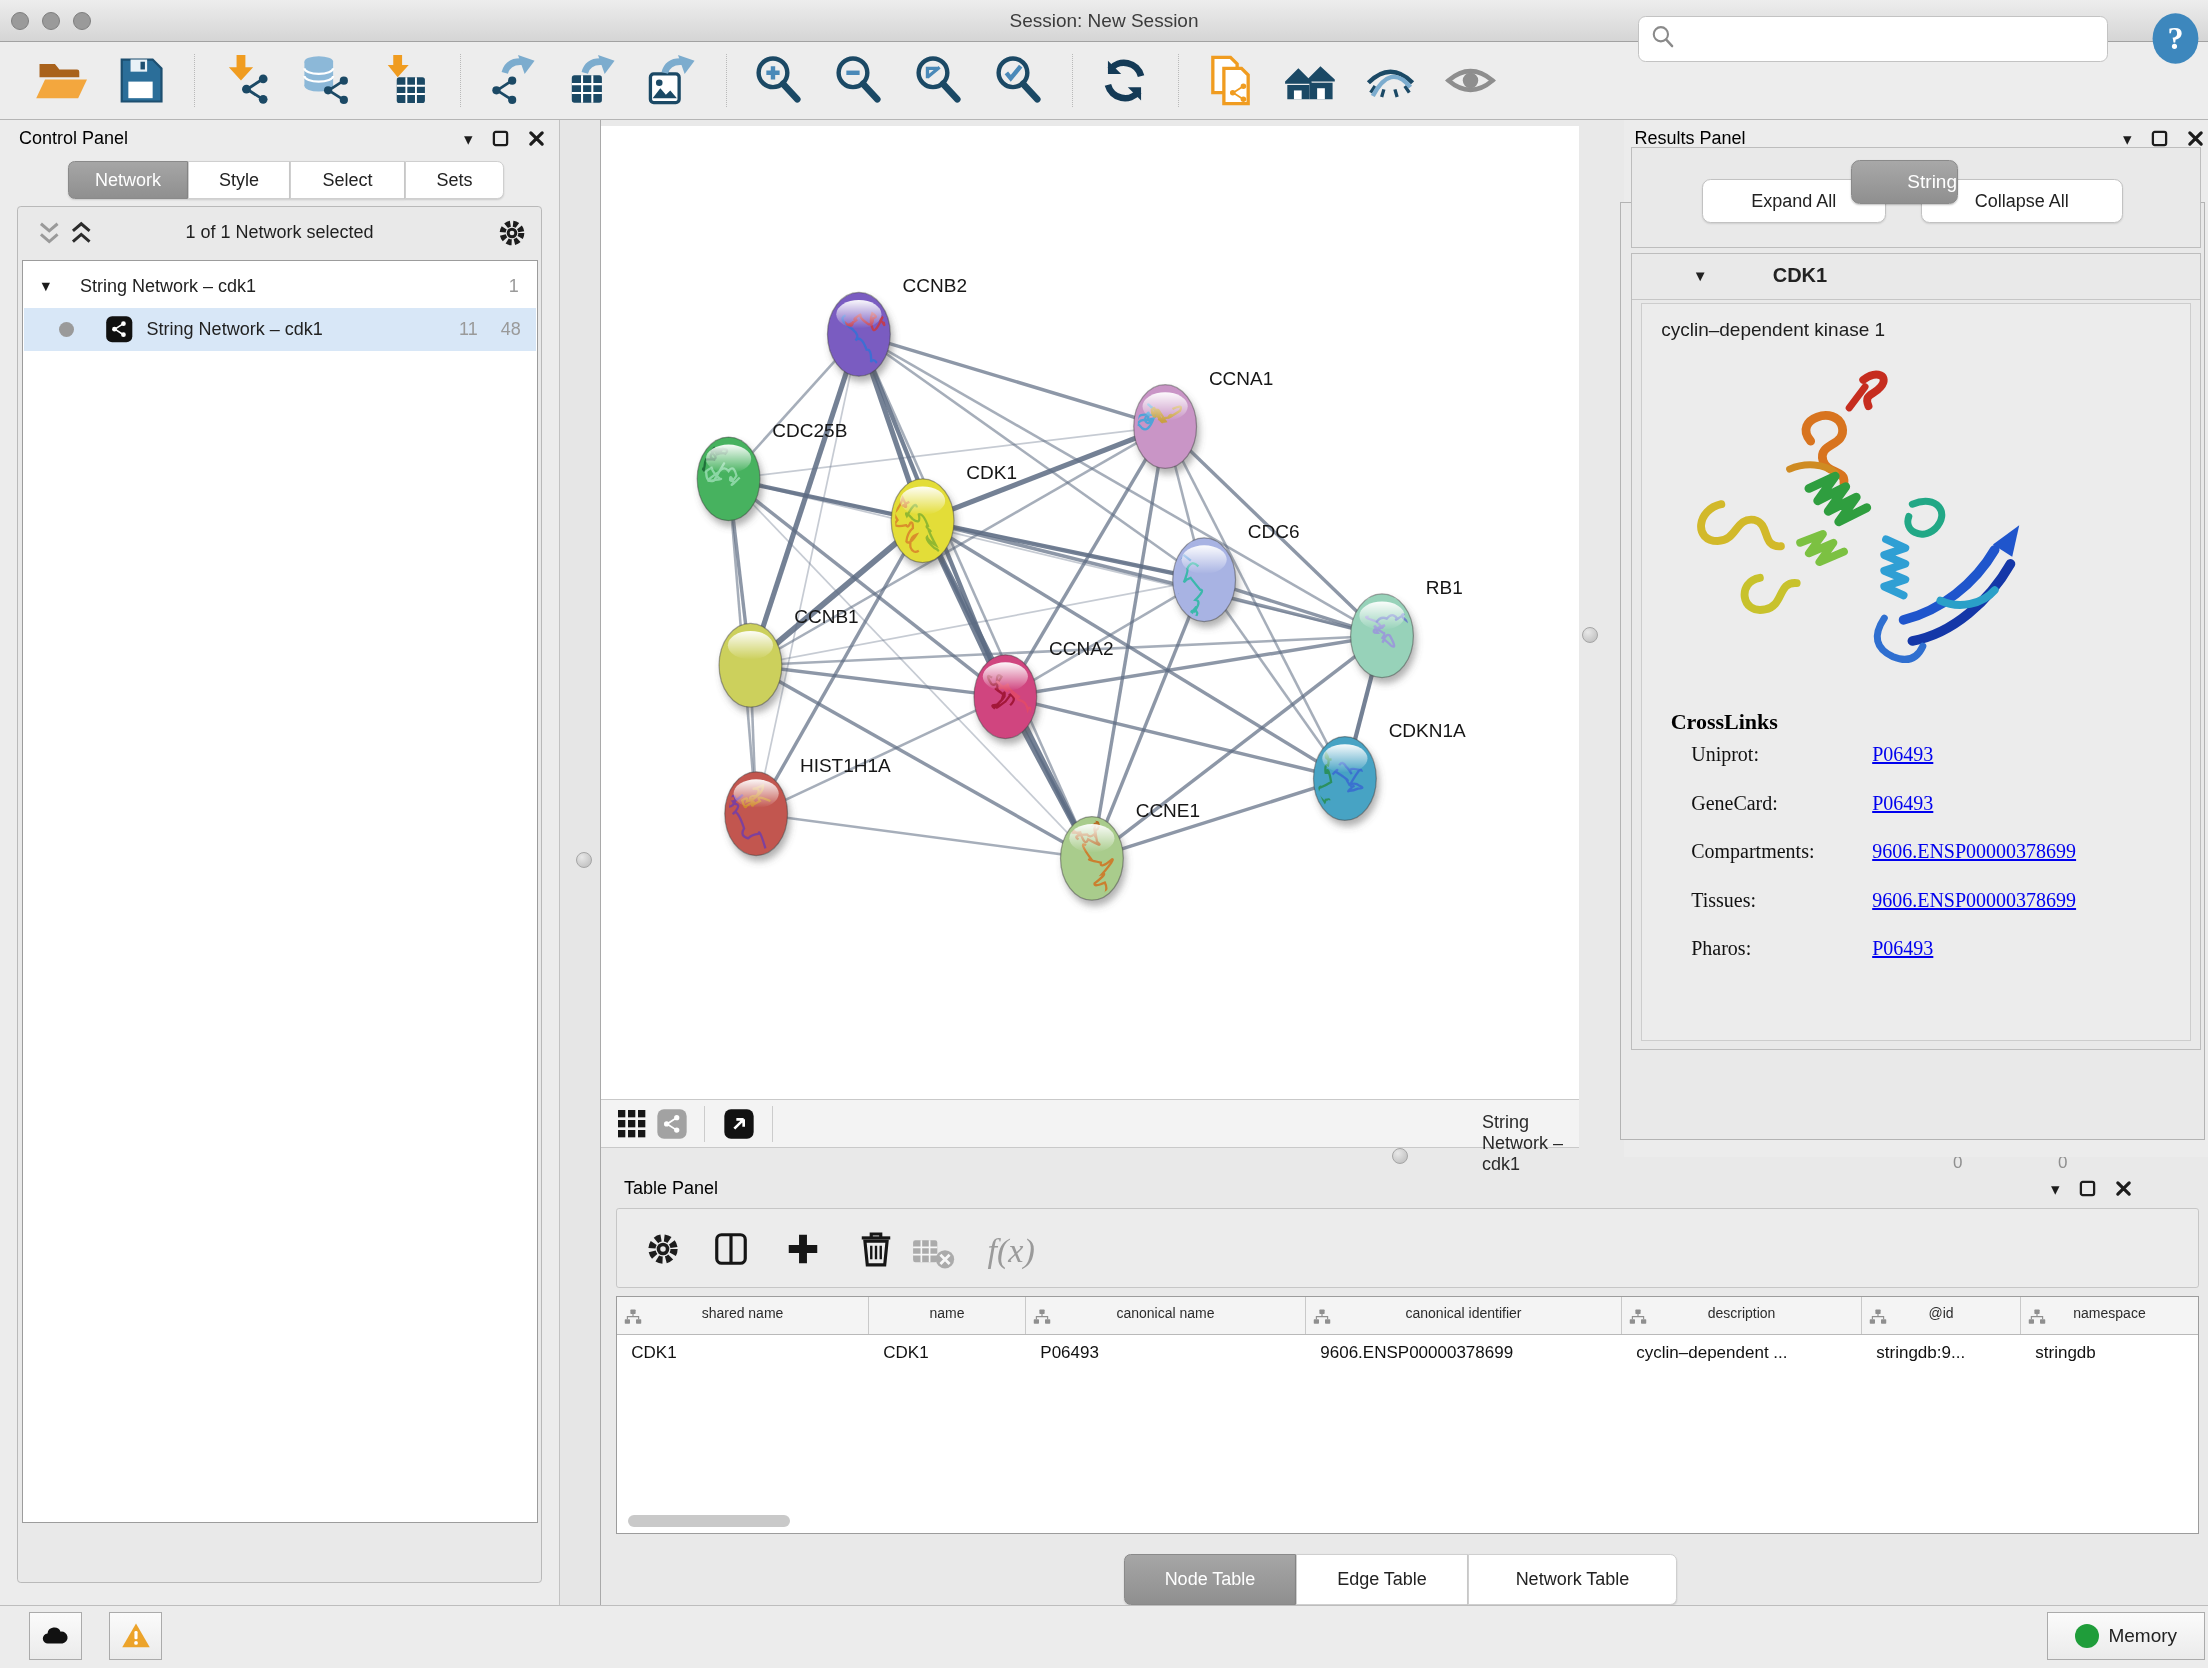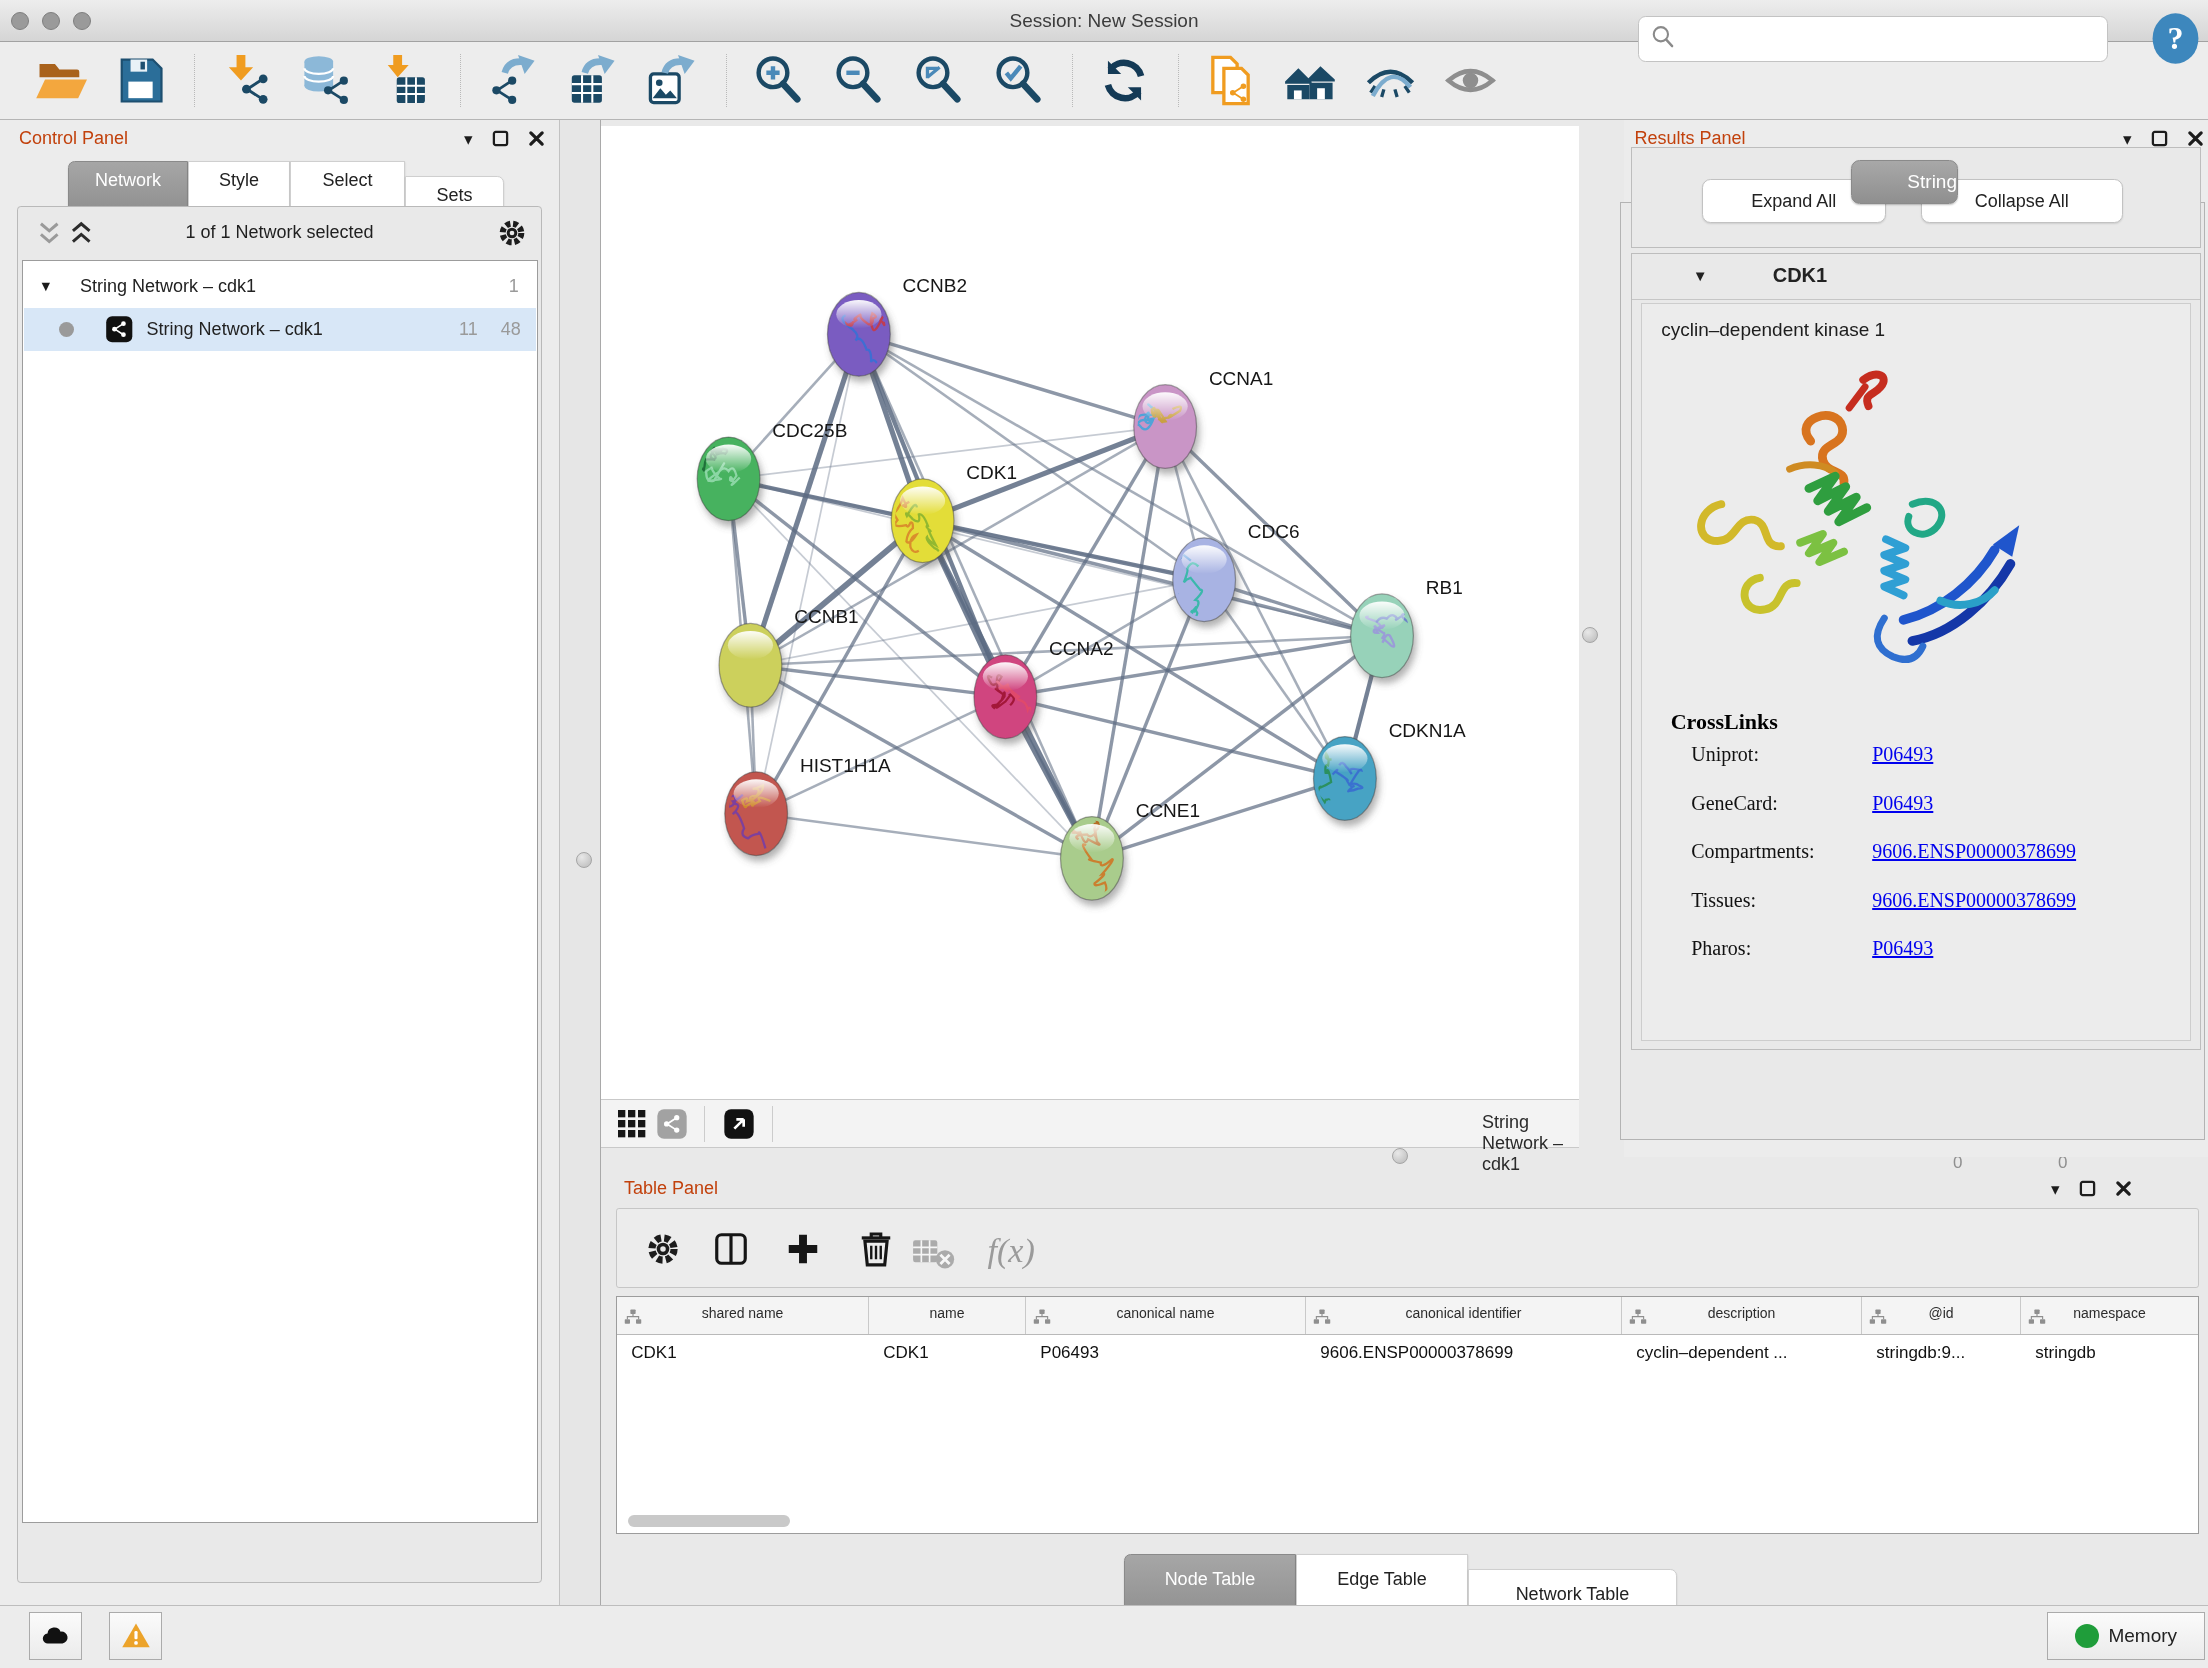--- a/index.html
+++ b/index.html
@@ -22,30 +22,30 @@
   .tool { width:53px; height:53px; margin-right:27px; flex:0 0 auto; cursor:default; }
   .tool svg { width:100%; height:100%; }
   .tb-sep { width:0; height:53px; border-left:1.9px dotted #b9b9b9; margin:0 25px 0 0; flex:0 0 auto; }
   #search-wrap { position:absolute;  left:1638px; top:16px; width:470px; height:46px;
     background:#fff; border:1px solid #c3c3c3; border-radius:7.6px; display:flex; align-items:center; }
   #search-wrap svg { width:28.5px; height:28.5px; margin-left:9.5px; }
   #search-input { border:none; outline:none; flex:1; height:38px; font-size:18px; background:transparent; }
   #help-btn { position:absolute; left:2148px; top:11.4px; width:55px; height:55px; }
 
   
-  .panel-title { font-size:18px; color:#c2410c; }
+  .panel-title { font-size:18px; color:#000000; }
   .win-icons { position:absolute; display:flex; gap:19px; align-items:center; }
   .win-icons .wi { font-size:17px; color:#1c1c1c; line-height:1; }
   .wi svg { width:17px; height:17px; }
 
   .tabs { display:flex; }
   .tab { background:#fff; border:1px solid #cfcfcf; color:#222; text-align:center;
     font-size:18px; padding:7.6px 0; box-shadow:0 1px 1.9px rgba(0,0,0,.15); }
   .tab.first { border-radius:6.7px 0 0 6.7px; }
-  .tab.last  { border-radius:0 6.7px 6.7px 0;margin-top:15px; }
+  .tab.last  { border-radius:0 6.7px 6.7px 0; }
   .tab.sel { background:linear-gradient(#a6a6a6,#8f8f8f); color:#fff; border-color:#8a8a8a; }
 
   
   #control-panel { position:absolute; left:0; top:120px; width:559px; height:1486px; background:#ececec; }
   #cp-gutter { position:absolute; left:559px; top:120px; width:42px; height:1486px;
     background:#e6e6e6; border-left:1px solid #c2c2c2; border-right:1.9px solid #a9a9a9; }
   .splitter-dot { position:absolute; width:16px; height:16px; border-radius:50%;
     background:radial-gradient(circle at 35% 30%, #e8e8e8, #b9b9b9); border:1px solid #a5a5a5; }
   #cp-graybox { position:absolute; left:17px; top:86px; width:525px; height:1377px;
     background:#e9e9e9; border:1px solid #b9b9b9; border-radius:3.8px; }

